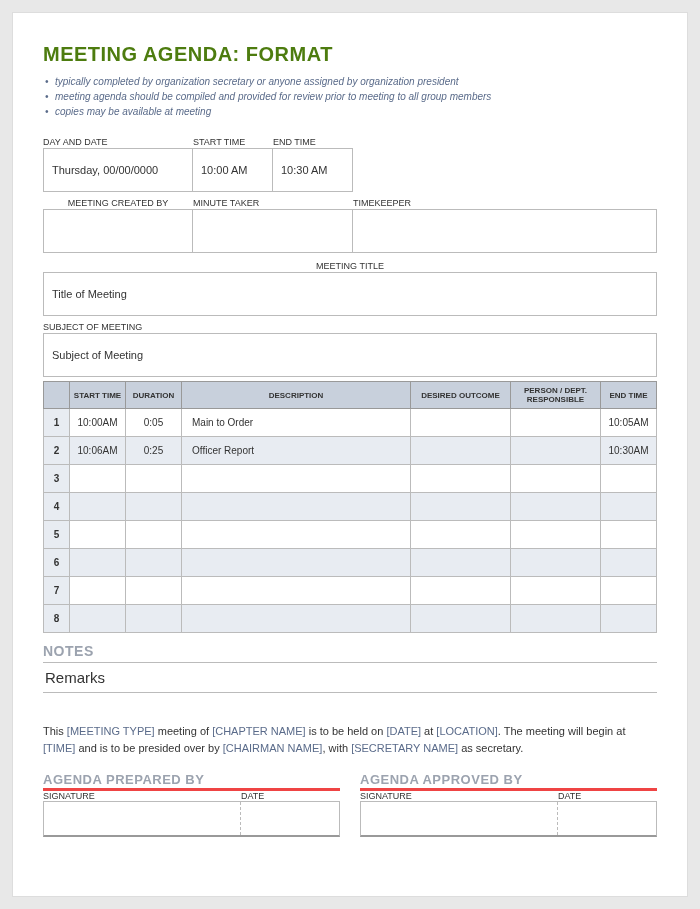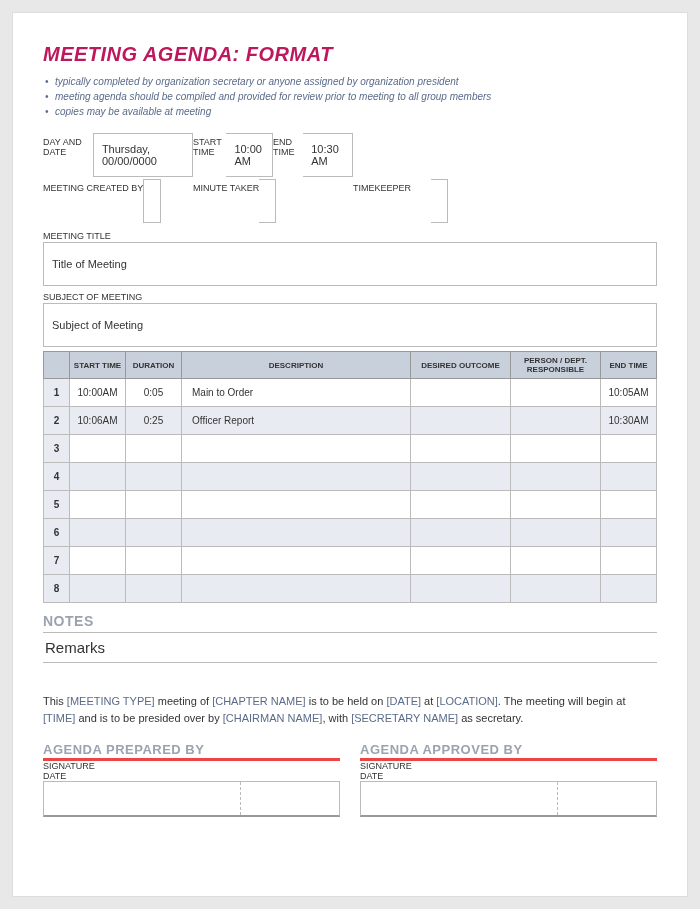--- a/index.html
+++ b/index.html
@@ -14,24 +14,23 @@
     background: #fff;
     width: 676px;
     min-height: 885px;
     margin: 0 auto;
     padding: 30px 30px 20px 30px;
     border: 1px solid #ddd;
   }
   .page-title {
     font-size: 20px;
     font-weight: bold;
-    color: #be185d;
+    color: #4d7c0f;
     letter-spacing: 0.5px;
     margin-bottom: 10px;
-    font-style: italic;
   }
   .bullets {
     list-style: none;
     margin-bottom: 16px;
   }
   .bullets li {
     color: #5a6b8a;
     font-style: italic;
     font-size: 10px;
     margin-bottom: 4px;
@@ -44,21 +43,21 @@
     left: 2px;
     color: #5a6b8a;
   }
   .section-label {
     font-size: 9px;
     color: #333;
     margin-bottom: 1px;
     margin-top: 4px;
   }
   .row { display: flex; gap: 0; margin-bottom: 2px; }
-  .field-group { display: flex; }
+  .field-group { display: flex; flex-direction: column; }
   .cell {
     border: 1px solid #bbb;
     padding: 6px 8px;
     font-size: 11px;
     background: #fff;
     height: 44px;
     display: flex;
     align-items: center;
   }
   .header-block {
@@ -117,21 +116,21 @@
   .sig-row { display: flex; gap: 20px; }
   .sig-block { flex: 1; }
   .sig-title {
     font-size: 13px;
     font-weight: bold;
     color: #9ca3af;
     letter-spacing: 0.5px;
     border-bottom: 3px solid #ef4444;
     padding-bottom: 1px;
   }
-  .sig-labels { display: flex; font-size: 9px; color: #333; flex-direction: column; }
+  .sig-labels { display: flex; font-size: 9px; color: #333; }
   .sig-labels .l1 { flex: 2; }
   .sig-labels .l2 { flex: 1; }
   .sig-box {
     display: flex;
     height: 36px;
     border: 1px solid #bbb;
     margin-top: 0;
   }
   .sig-box .bx1 { flex: 2; border-right: 1px dashed #bbb; }
   .sig-box .bx2 { flex: 1; }
@@ -159,35 +158,35 @@
       <div class="section-label">START TIME</div>
       <div class="cell" style="border-left:none;">10:00 AM</div>
     </div>
     <div class="field-group" style="flex:0 0 80px;">
       <div class="section-label">END TIME</div>
       <div class="cell" style="border-left:none;">10:30 AM</div>
     </div>
   </div>
 
   <div class="row">
-    <div class="field-group" style="flex:0 0 150px;">
+    <div class="field-group" style="flex:0 0 150px;text-align:center;">
       <div class="section-label">MEETING CREATED BY</div>
       <div class="cell"></div>
     </div>
     <div class="field-group" style="flex:0 0 160px;">
       <div class="section-label">MINUTE TAKER</div>
       <div class="cell" style="border-left:none;"></div>
     </div>
-    <div class="field-group" style="flex:1;gap:20px;">
+    <div class="field-group" style="flex:1;">
       <div class="section-label">TIMEKEEPER</div>
       <div class="cell" style="border-left:none;"></div>
     </div>
   </div>
 
-  <div class="section-label" style="margin-top:8px;">MEETING TITLE</div>
+  <div class="section-label" style="margin-top:8px;text-align:center;">MEETING TITLE</div>
   <div class="cell">Title of Meeting</div>
 
   <div class="section-label" style="margin-top:6px;">SUBJECT OF MEETING</div>
   <div class="cell">Subject of Meeting</div>
 
 
   <table class="agenda">
     <thead>
       <tr>
         <th style="width:26px;"></th>

